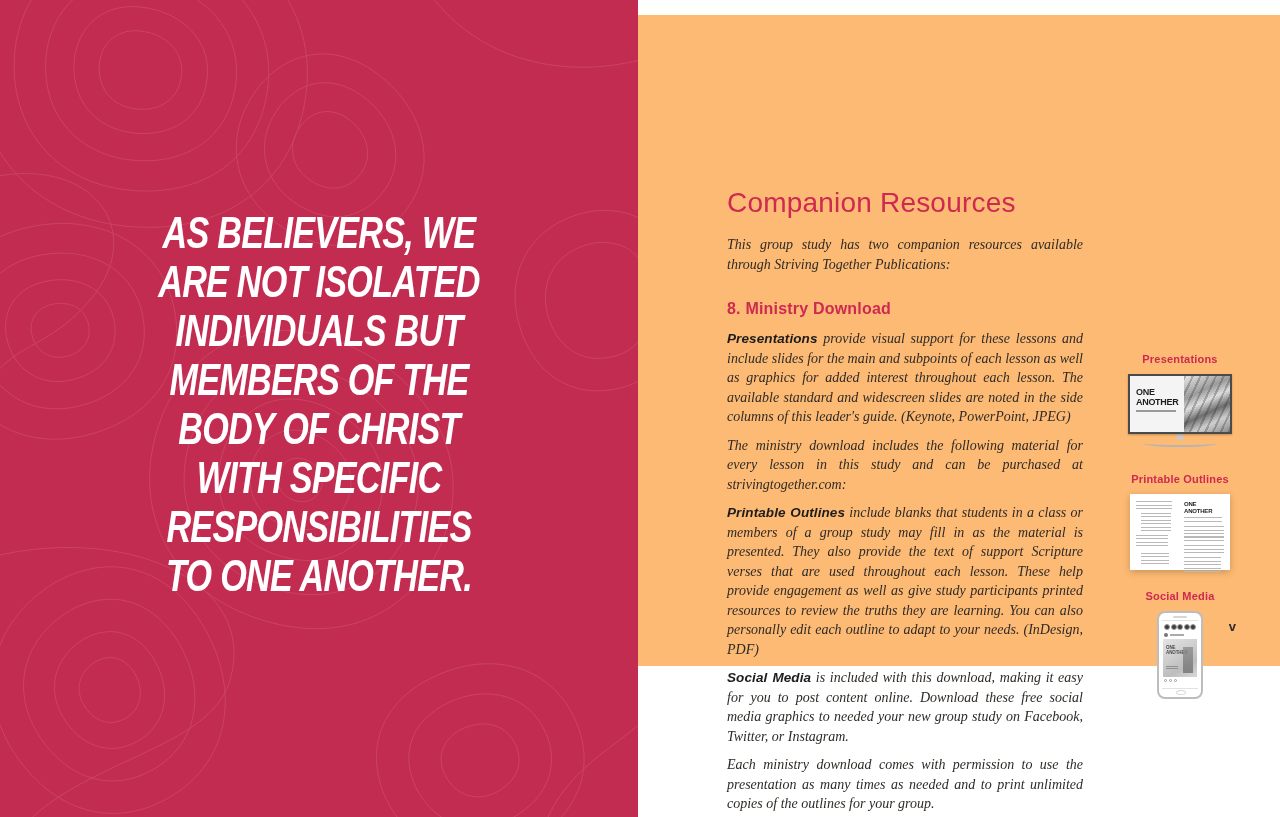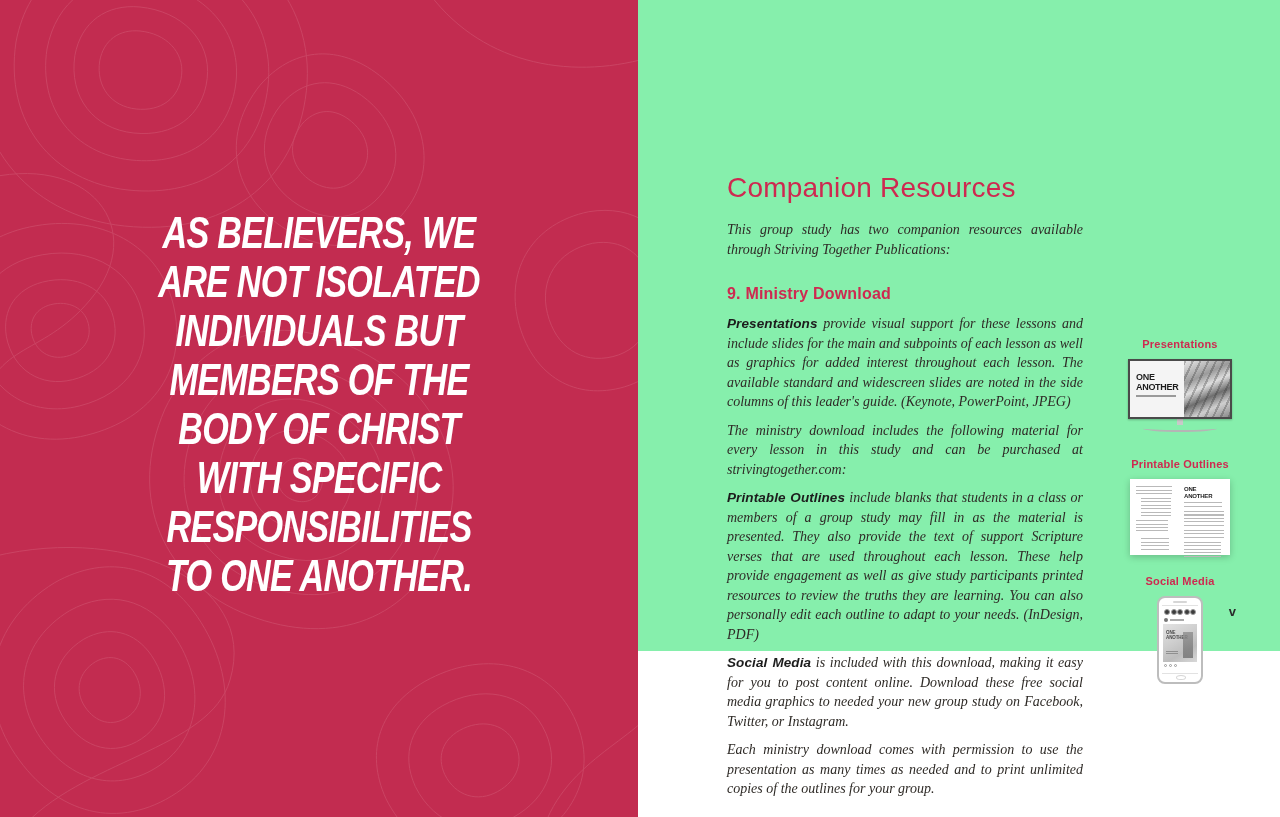--- a/index.html
+++ b/index.html
@@ -16,21 +16,21 @@
   
   .left-page{position:absolute;left:0;top:0;width:638px;height:817px;
     background:var(--page_red);overflow:hidden;font-style:italic;}
   .contours{position:absolute;left:0;top:0;width:638px;height:817px;}
   .quote{position:absolute;left:0;top:208px;width:638px;text-align:center;}
   .quote-line{display:block;color:#fff;font-weight:bold;font-size:45px;
     line-height:49px;letter-spacing:-1px;transform:scaleX(0.76);
     transform-origin:50% 50%;white-space:nowrap;}
 
   
-  .right-page{position:absolute;left:638px;top:0;width:642px;height:651px;background:#86efac;}
+  .right-page{position:absolute;left:638px;top:15px;width:642px;height:651px;background:#fdba74;}
   .content{position:absolute;left:89px;top:172px;width:356px;}
   .page-title{color:var(--accent);font-size:28px;font-weight:normal;
     letter-spacing:0.2px;margin-bottom:16px;}
   .serif{font-family:"Liberation Serif",serif;font-size:14px;line-height:19.5px;
     color:var(--ink);text-align:justify;font-style:italic;}
   .intro{margin-bottom:26px;}
   .section-heading{color:var(--accent);font-size:16px;font-weight:bold;
     margin-bottom:11px;letter-spacing:0.2px;}
   .para{margin-bottom:9px;}
   .lead-in{font-family:"Liberation Sans",sans-serif;font-weight:bold;
@@ -162,21 +162,21 @@
     </div>
   </section>
 
   <section class="right-page">
 
     <div class="content">
       <h1 class="page-title">Companion Resources</h1>
 
       <p class="serif intro">This group study has two companion resources available through Striving Together Publications:</p>
 
-      <h2 class="section-heading">9. Ministry Download</h2>
+      <h2 class="section-heading">8. Ministry Download</h2>
 
       <p class="serif para"><span class="lead-in">Presentations</span><span> provide visual support for these lessons and include slides for the main and subpoints of each lesson as well as graphics for added interest throughout each lesson. The available standard and widescreen slides are noted in the side columns of this leader's guide. (Keynote, PowerPoint, JPEG)</span></p>
 
       <p class="serif para">The ministry download includes the following material for every lesson in this study and can be purchased at strivingtogether.com:</p>
 
       <p class="serif para"><span class="lead-in">Printable Outlines</span><span> include blanks that students in a class or members of a group study may fill in as the material is presented. They also provide the text of support Scripture verses that are used throughout each lesson. These help provide engagement as well as give study participants printed resources to review the truths they are learning. You can also personally edit each outline to adapt to your needs. (InDesign, PDF)</span></p>
 
       <p class="serif para"><span class="lead-in">Social Media</span><span> is included with this download, making it easy for you to post content online. Download these free social media graphics to needed your new group study on Facebook, Twitter, or Instagram.</span></p>
 
       <p class="serif para">Each ministry download comes with permission to use the presentation as many times as needed and to print unlimited copies of the outlines for your group.</p>

